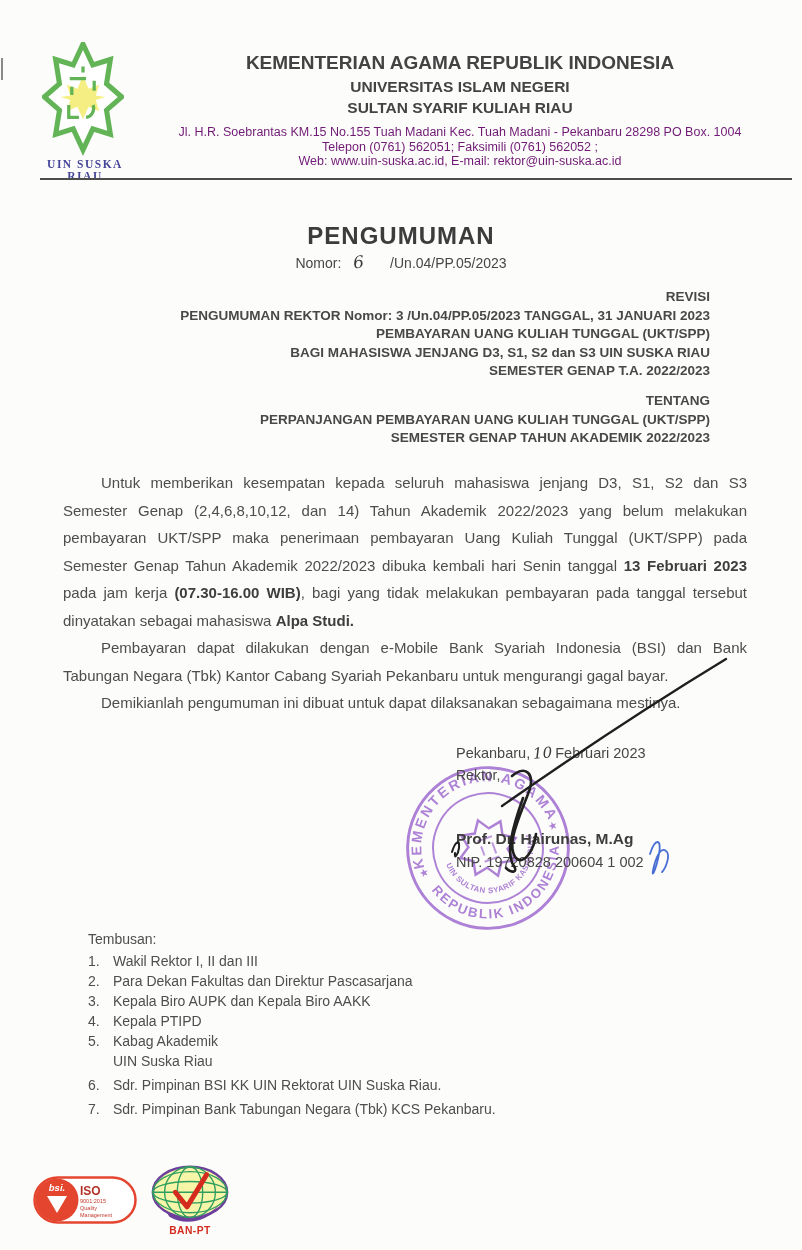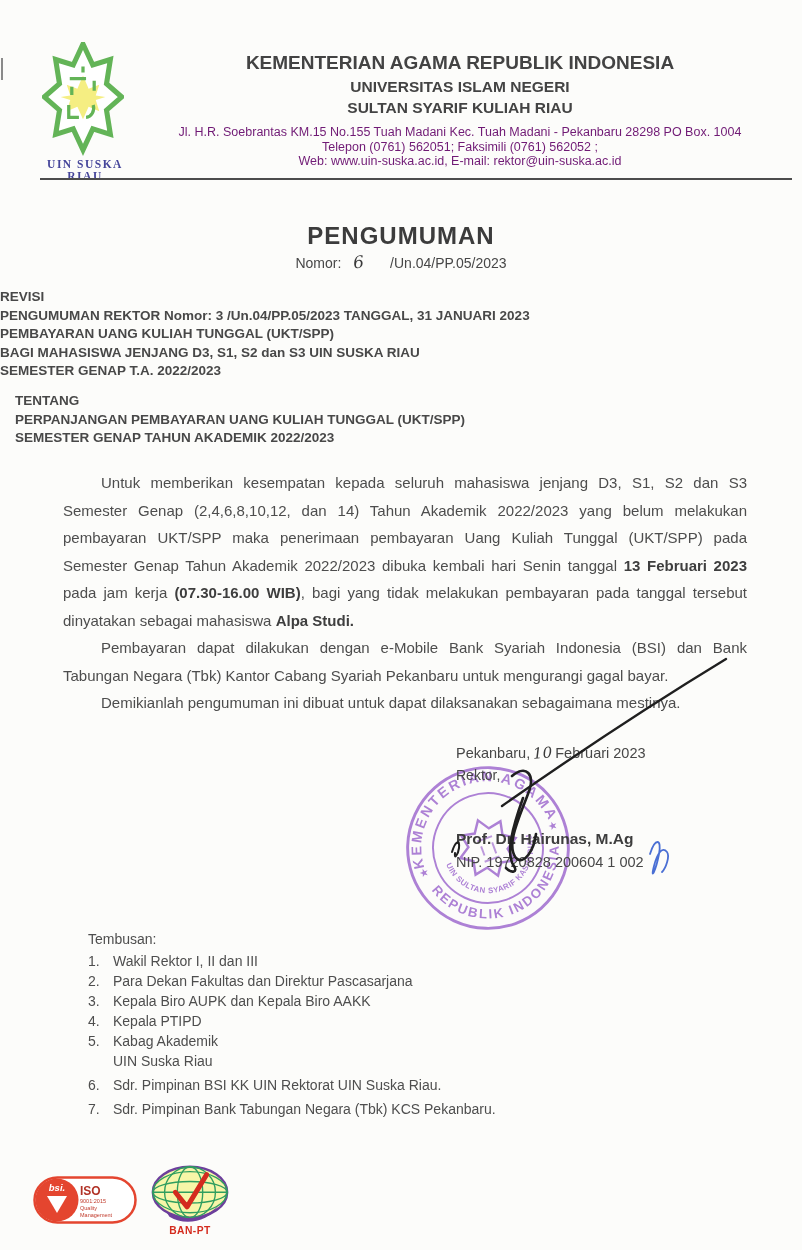--- a/index.html
+++ b/index.html
@@ -28,21 +28,21 @@
   #doc-title {
     position:absolute; left:0; top:222px; width:802px; text-align:center;
     font-size:24px; font-weight:bold; letter-spacing:1px; color:#3c3c3c;
   }
   #doc-title span { text-decoration-thickness:2.5px; text-underline-offset:4px; }
   #nomor-line { position:absolute; left:0; top:252px; width:802px; text-align:center; font-size:14px; color:#474747; }
   .hand { font-family:"DejaVu Serif", serif; font-style:italic; color:#3a3a3a; display:inline-block; }
   #nomor-hand { font-size:17px; transform:rotate(-6deg); margin:0 26px 0 12px; }
 
   
-  .cblock { position:absolute; left:0; width:710px; text-align:left; font-weight:bold; color:#484848; }
+  .cblock { position:absolute; left:0; width:710px; text-align:right; font-weight:bold; color:#484848; }
   #revisi-block { top:288px; font-size:13.5px; line-height:18.5px; }
   #tentang-block { top:392px; font-size:13.5px; line-height:18.5px;padding-left:15px; }
 
   
   #body-text {
     position:absolute; left:63px; top:469px; width:684px;
     font-size:15px; line-height:27.5px; text-align:justify; color:#4d4d4d;
   }
   #body-text p { text-indent:38px; margin:0; }
   #body-text b { color:#3e3e3e; }

